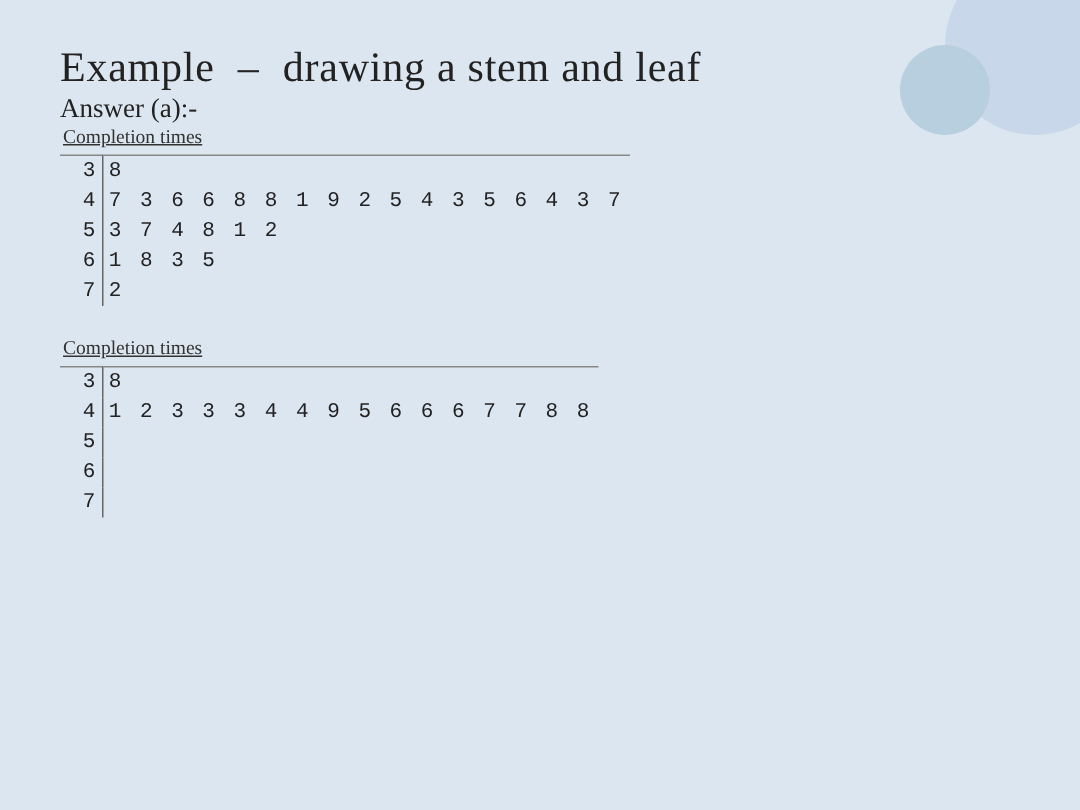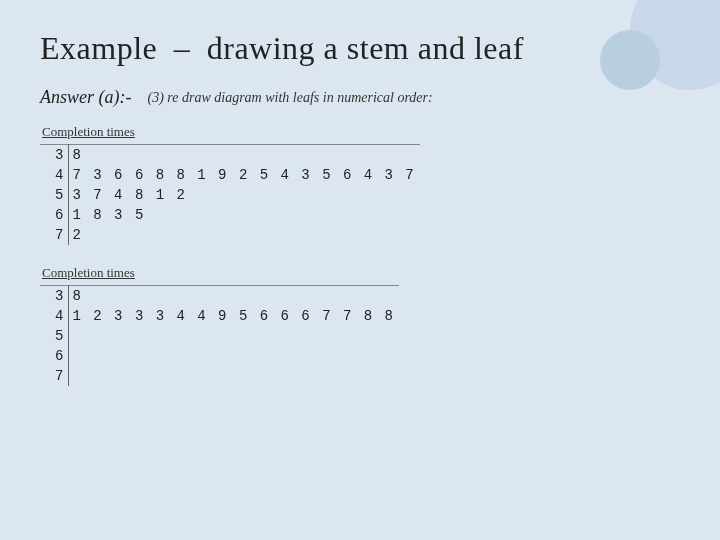--- a/index.html
+++ b/index.html
@@ -45,38 +45,35 @@
       border-radius: 50%;
     }
 
     .content {
       position: relative;
       padding: 30px 40px;
       z-index: 1;
     }
 
     .title {
-      font-size: 32px;
+      font-size: 28px;
       font-weight: normal;
       color: #222;
-      margin-bottom: 20px;
       letter-spacing: 0.5px;
     }
 
     .title-dash {
       margin: 0 8px;
     }
 
     .answer-line {
       display: flex;
-      align-items: center;
-      margin-bottom: 16px;
+      align-items: flex-start;
       font-size: 18px;
       color: #222;
-      font-style: italic;
     }
 
     .answer-label {
       font-size: 18px;
       margin-right: 16px;
       font-weight: normal;
     }
 
     .answer-instruction {
       font-size: 14px;
@@ -141,21 +138,20 @@
   <div class="content">
 
     <h1 class="title">
       <span>Example</span>
       <span class="title-dash">–</span>
       <span>drawing a stem and leaf</span>
     </h1>
 
     <div class="answer-line">
       <span class="answer-label">Answer (a):-</span>
-      <span class="answer-instruction">(3)  re draw diagram with leafs in numerical order:</span>
     </div>
 
     <div class="section">
       <div class="section-title">
         <span class="underline-label">Completion times</span>
       </div>
       <table class="stem-leaf-table table-wrapper">
         <tbody id="table1-body">
         <tr>
       <td class="stem-col">3</td>

